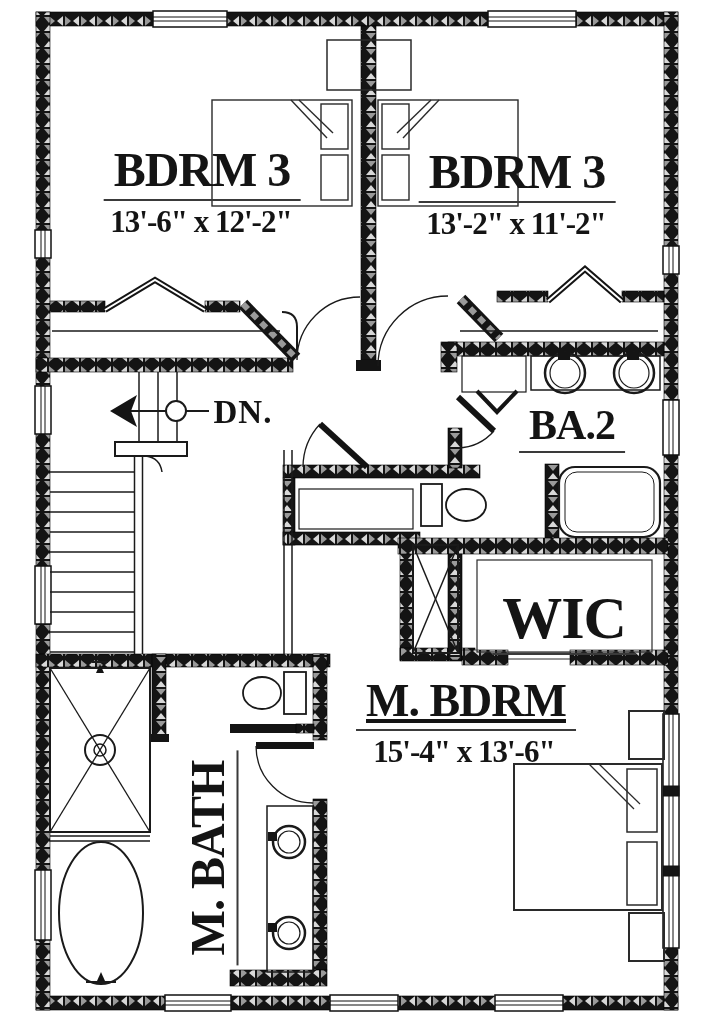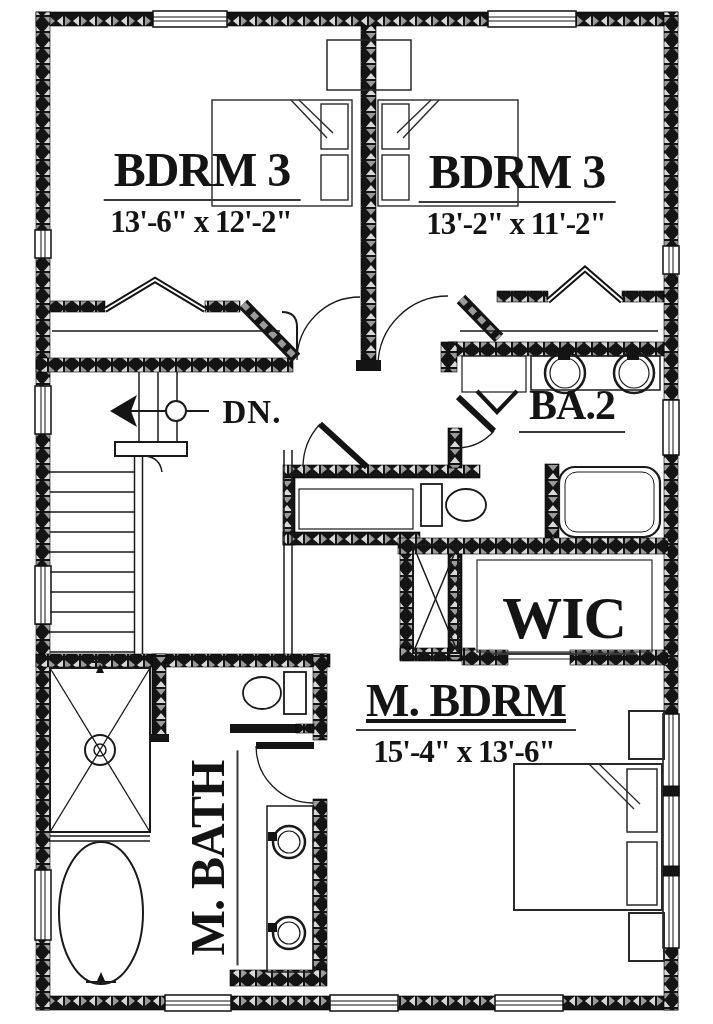--- a/index.html
+++ b/index.html
@@ -11,21 +11,21 @@
   .plan-label{
     position:absolute;font-weight:700;white-space:nowrap;text-align:center;
     line-height:1;transform:translateX(-50%);letter-spacing:-1px;color:#141414;
   }
   .room-name{border-bottom:2px solid #3a3a3a;padding:0 10px 5px 10px;}
   .room-dims{font-size:31px;}
   .fs48{font-size:48px;}
   .fs46{font-size:46px;}
   .fs44{font-size:60px;}
   .fs42{font-size:42px;}
-  .fs33{font-size:33px;letter-spacing:0;margin-left:9px;}
+  .fs33{font-size:33px;letter-spacing:0;}
   .rot{
     transform:translate(-50%,-50%) rotate(-90deg);
     transform-origin:center center;
   }
 </style>
 </head>
 <body>
 
 <div id="plan-root">
 <svg id="plan-svg" width="713" height="1024" viewBox="0 0 713 1024">
@@ -297,21 +297,21 @@
 </svg>
 
 <div class="plan-label room-name fs48" style="left:202px;top:146px;">BDRM 3</div>
 <div class="plan-label room-dims" style="left:201px;top:206px;">13'-6" x 12'-2"</div>
 
 <div class="plan-label room-name fs48" style="left:517px;top:148px;">BDRM 3</div>
 <div class="plan-label room-dims" style="left:516px;top:208px;">13'-2" x 11'-2"</div>
 
 <div class="plan-label fs33" style="left:243px;top:396px;letter-spacing:1px;">DN.</div>
 
-<div class="plan-label room-name fs42" style="left:572px;top:384px;text-align:center;">BA.2</div>
+<div class="plan-label room-name fs42" style="left:572px;top:404px;text-align:center;">BA.2</div>
 
 <div class="plan-label room-name fs44" style="left:564px;top:588px;">WIC</div>
 
 <div class="plan-label room-name fs46" style="left:466px;top:678px;text-decoration:underline;">M. BDRM</div>
 <div class="plan-label room-dims" style="left:464px;top:736px;">15'-4" x 13'-6"</div>
 
 <div class="plan-label room-name fs48 rot" style="left:211px;top:858px;">M. BATH</div>
 </div>
 
 </body></html>

